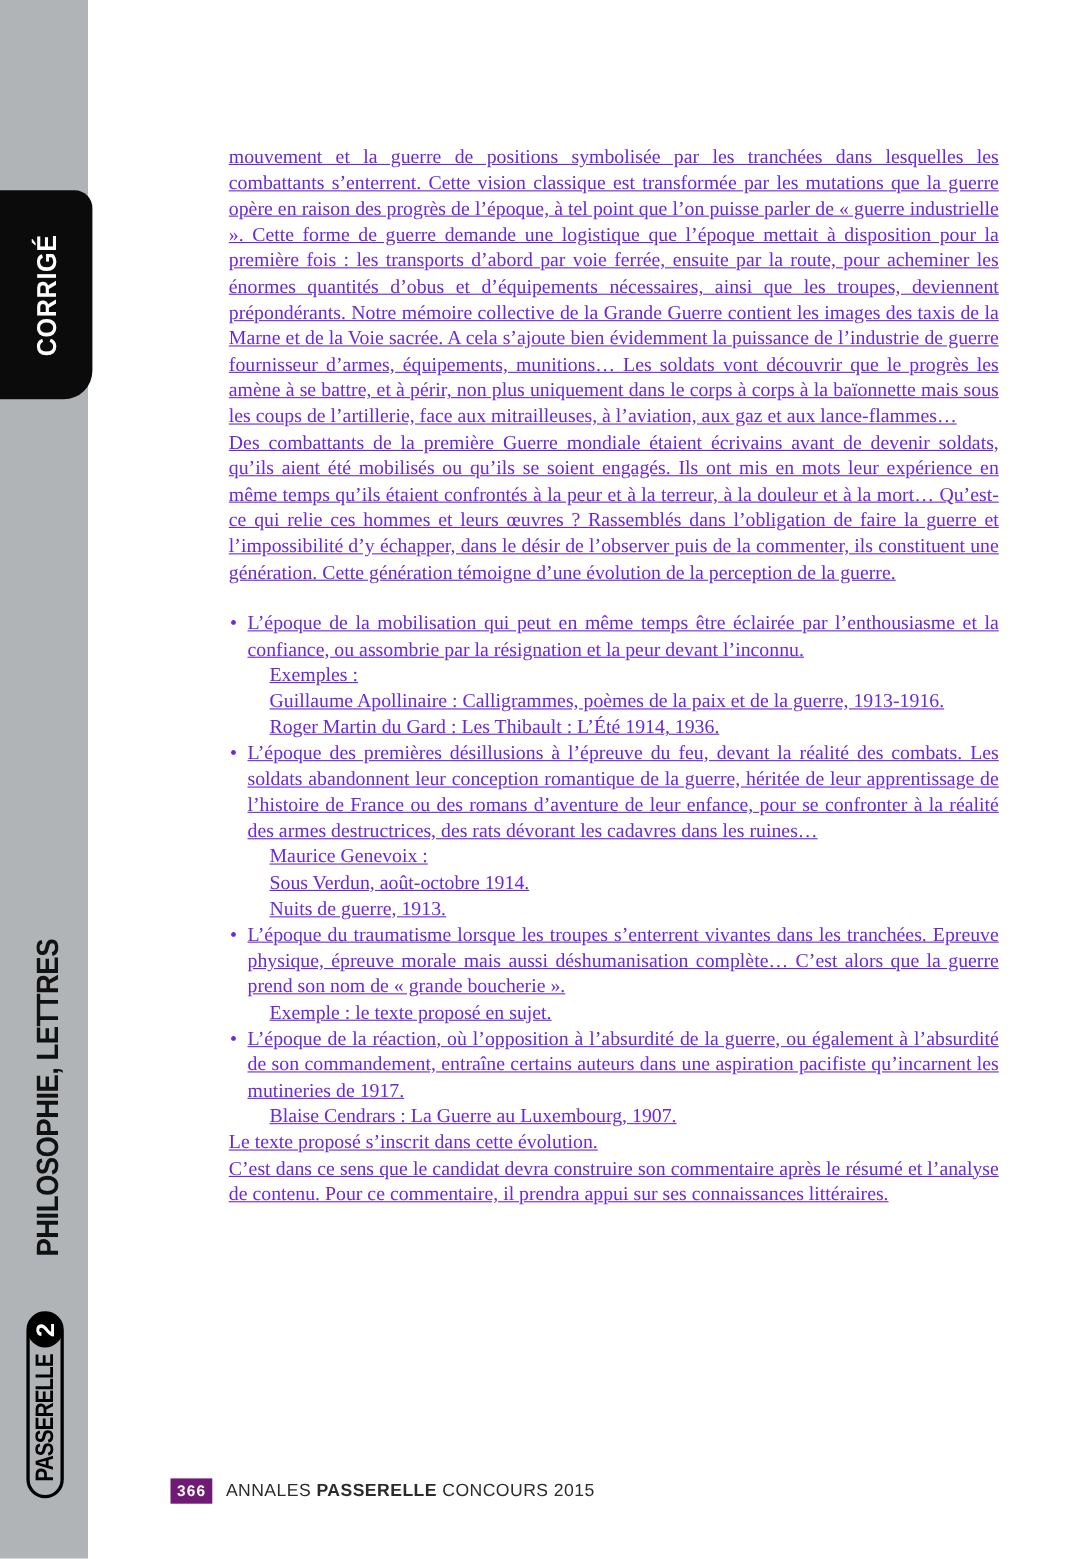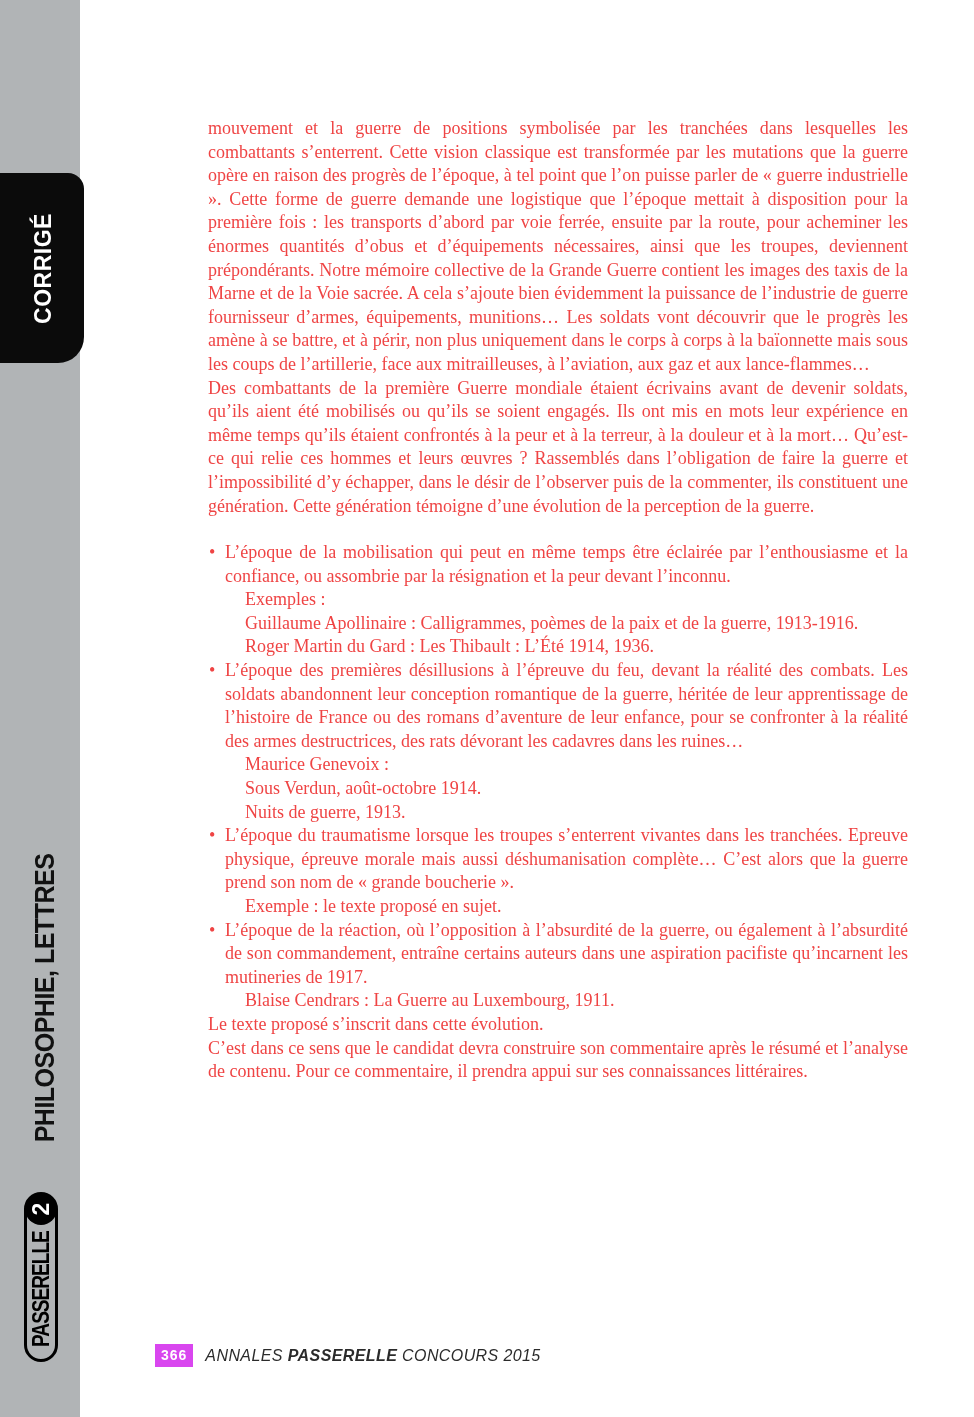--- a/index.html
+++ b/index.html
@@ -64,24 +64,25 @@
     border-radius: 50%;
     background: #000000; color: #ffffff;
     font-family: "Liberation Sans", sans-serif;
     font-weight: 700; font-size: 23px;
     display: flex; align-items: center; justify-content: center;
     flex: 0 0 auto;
   }
 
   
   .content {
-    position: absolute; left: 208px; top: 117px; width: 700px;
+    position: absolute; left: 208px; top: 131px; width: 700px;
     font-size: 18px; line-height: 23.6px;
-    color: #ef4444;
+    color: #6d28d9;
     text-align: justify;
+    text-decoration: underline;
   }
   .content p { margin: 0; }
   .par { margin-bottom: 12px; }
   .par-intro { margin-bottom: 0; }
   ul.bullets {
     list-style: none;
     margin: 23px 0 0 0; padding: 0;
   }
   ul.bullets li { position: relative; padding-left: 17px; }
   ul.bullets li::before {
@@ -91,29 +92,28 @@
   .ex { margin-left: 20px; text-align: justify; }
   .closing { margin-top: 16px; }
 
   
   .footer {
     position: absolute; left: 155px; top: 1344px;
     display: flex; align-items: center;
     font-family: "Liberation Sans", sans-serif;
   }
   .page-badge {
-    background: #d946ef; color: #ffffff;
+    background: #701a75; color: #ffffff;
     font-weight: 700; font-size: 14px;
     padding: 3px 6px 4px 6px; letter-spacing: 1px;
   }
   .footer-text {
     margin-left: 12px;
     font-size: 16px; color: #2b2b2b; letter-spacing: 0.4px;
     white-space: nowrap;
-    font-style: italic;
   }
   .footer-text b { font-weight: 700; }
 </style>
 </head>
 <body>
 
 <div class="page">
 
   <aside class="sidebar">
     <div class="corrige-tab">
@@ -142,21 +142,21 @@
         <div class="ex">Maurice Genevoix :</div>
         <div class="ex">Sous Verdun, août-octobre 1914.</div>
         <div class="ex">Nuits de guerre, 1913.</div>
       </li>
       <li>
         <p>L’époque du traumatisme lorsque les troupes s’enterrent vivantes dans les tranchées. Epreuve physique, épreuve morale mais aussi déshumanisation complète… C’est alors que la guerre prend son nom de « grande boucherie ».</p>
         <div class="ex">Exemple : le texte proposé en sujet.</div>
       </li>
       <li>
         <p>L’époque de la réaction, où l’opposition à l’absurdité de la guerre, ou également à l’absurdité de son commandement, entraîne certains auteurs dans une aspiration pacifiste qu’incarnent les mutineries de 1917.</p>
-        <div class="ex">Blaise Cendrars : La Guerre au Luxembourg, 1911.</div>
+        <div class="ex">Blaise Cendrars : La Guerre au Luxembourg, 1907.</div>
       </li>
     </ul>
 
     <p class="closing">
       <span>Le texte proposé s’inscrit dans cette évolution.</span><br>
       <span>C’est dans ce sens que le candidat devra construire son commentaire après le résumé et l’analyse de contenu. Pour ce commentaire, il prendra appui sur ses connaissances littéraires.</span>
     </p>
   </main>
 
   <footer class="footer">

